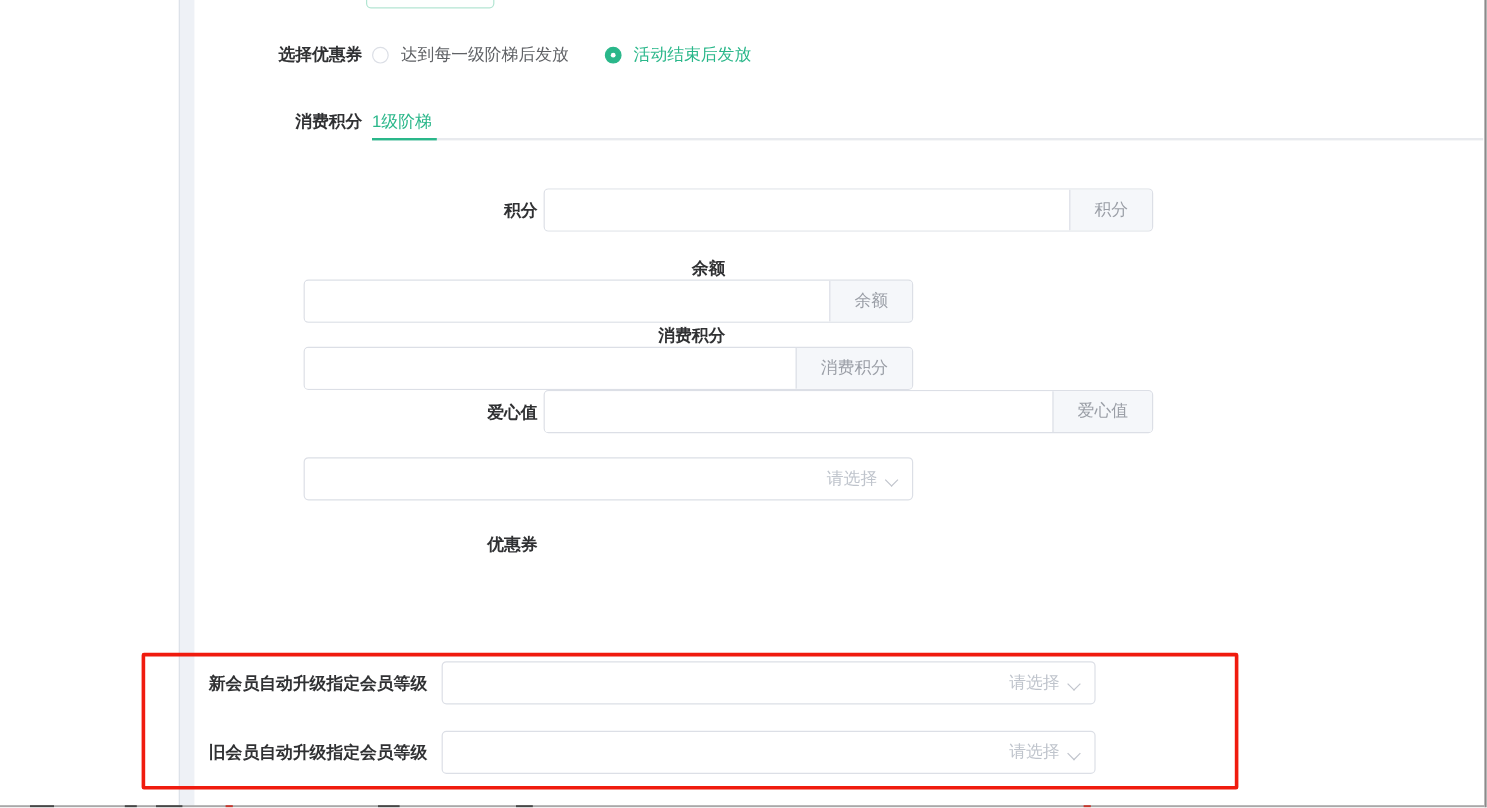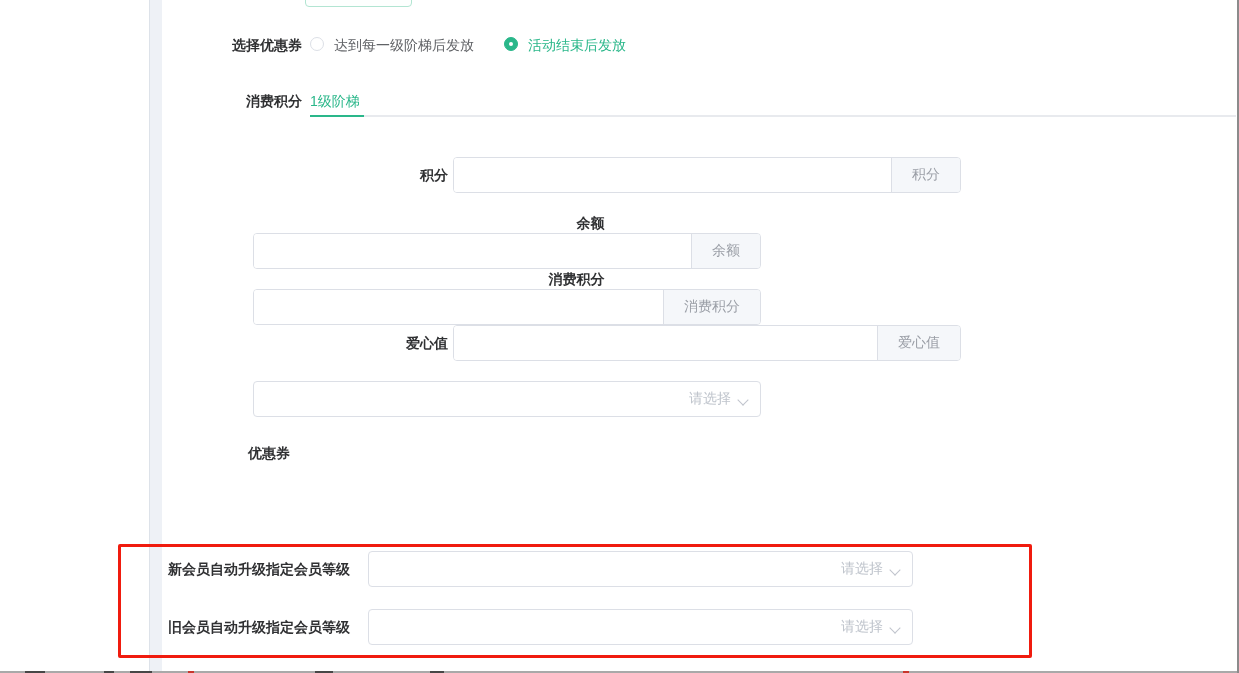--- a/index.html
+++ b/index.html
@@ -19,21 +19,21 @@
     position:absolute; left:305px; top:-27px; width:107px; height:34px;
     border:1px solid #b2e5d2; border-radius:4px; background:#fdfffe;
   }
   
   .section-label {
     position:absolute; left:162px; width:140px; text-align:right;
     font-weight:700; color:#303133; line-height:16px;
   }
   
   .radio-group { position:absolute; left:310px; top:37px; display:flex; align-items:center; }
-  .radio { display:flex; align-items:flex-start; cursor:pointer; }
+  .radio { display:flex; align-items:center; cursor:pointer; }
   .radio + .radio { margin-left:30px; }
   .radio-circle {
     width:14px; height:14px; border-radius:50%; border:1px solid #dcdfe6;
     background:#fff; margin-right:10px; position:relative; flex:none;
   }
   .radio.checked .radio-circle { background:var(--green); border-color:var(--green); }
   .radio.checked .radio-circle::after {
     content:""; position:absolute; left:50%; top:50%; width:4px; height:4px;
     border-radius:50%; background:#fff; transform:translate(-50%,-50%);
   }
@@ -74,28 +74,28 @@
   }
   .select-box .placeholder { flex:1; color:#bfc4cc; }
   .chevron {
     flex:none; width:9px; height:9px; position:relative; margin-left:8px;
   }
   .chevron::before {
     content:""; position:absolute; left:0; top:1px; width:7px; height:7px;
     border-right:1.5px solid #c0c4cc; border-bottom:1.5px solid #c0c4cc;
     transform:rotate(45deg);
   }
-  .coupon-label-row { position:absolute; left:248px; top:443px; width:200px; text-align:left; }
+  .coupon-label-row { position:absolute; left:248px; top:443px; width:200px; text-align:right; }
   .coupon-label { font-weight:700; color:#303133; line-height:20px; }
   .coupon-button {
     position:absolute; left:452px; top:495px; height:32px; padding:0 20px;
     background:#fff; border:1px solid #dcdfe6; border-radius:4px;
     color:#606266; font-size:14px; font-family:inherit; cursor:pointer;
   }
-  .bottom-label { width:194px; text-align:center; font-weight:700; color:#303133; flex:none; line-height:20px; }
+  .bottom-label { width:194px; text-align:right; font-weight:700; color:#303133; flex:none; line-height:20px; }
   .bottom-select { width:545px; }
   
   .annotation-rect {
     position:absolute; left:118px; top:544px; width:914px; height:114px;
     border:3px solid var(--red); border-radius:2px; z-index:10; pointer-events:none;
   }
   
   .bottom-sliver { position:absolute; left:0; bottom:0; width:100%; height:2px; background:#a9a9a9; z-index:11; }
   .bottom-sliver i { position:absolute; bottom:0; height:2px; background:#474747; }
   .bottom-sliver i.red { background:#c8362c; }

